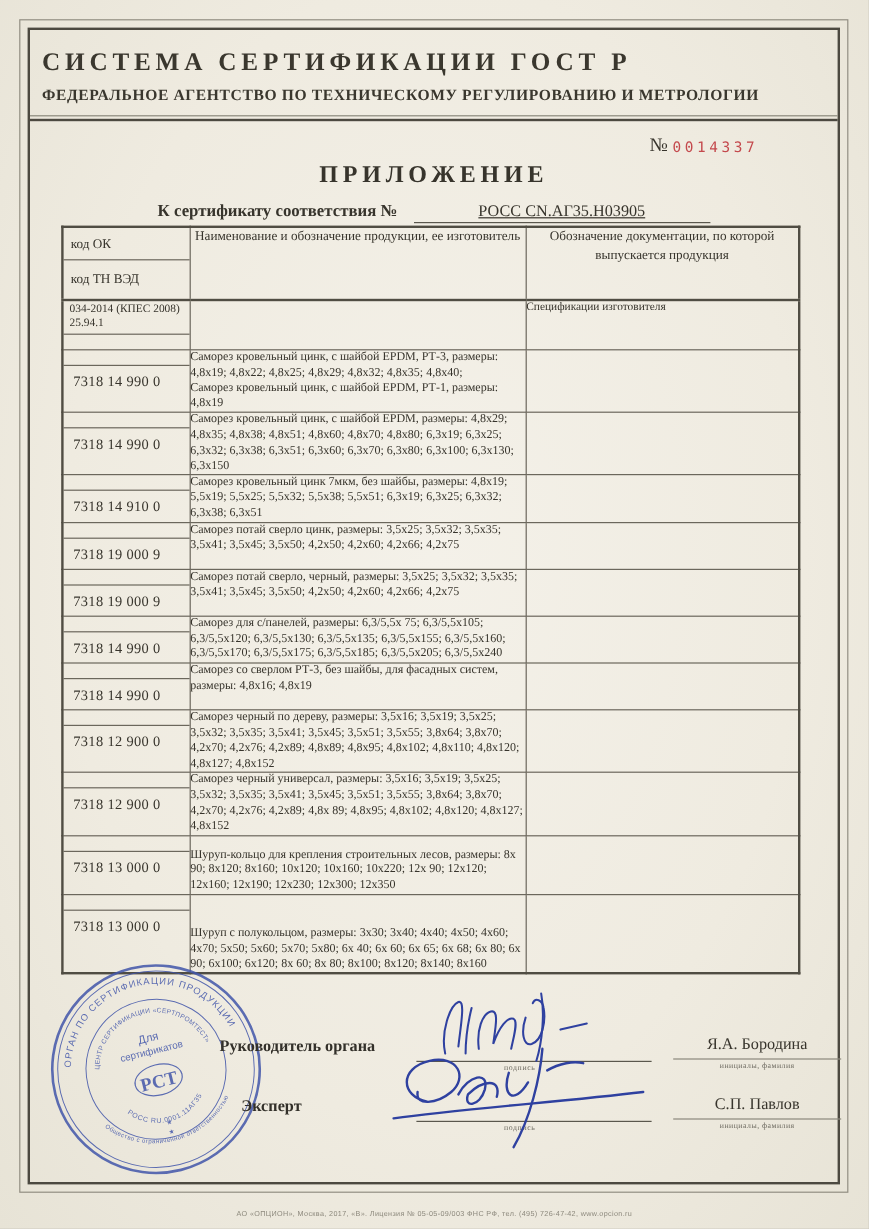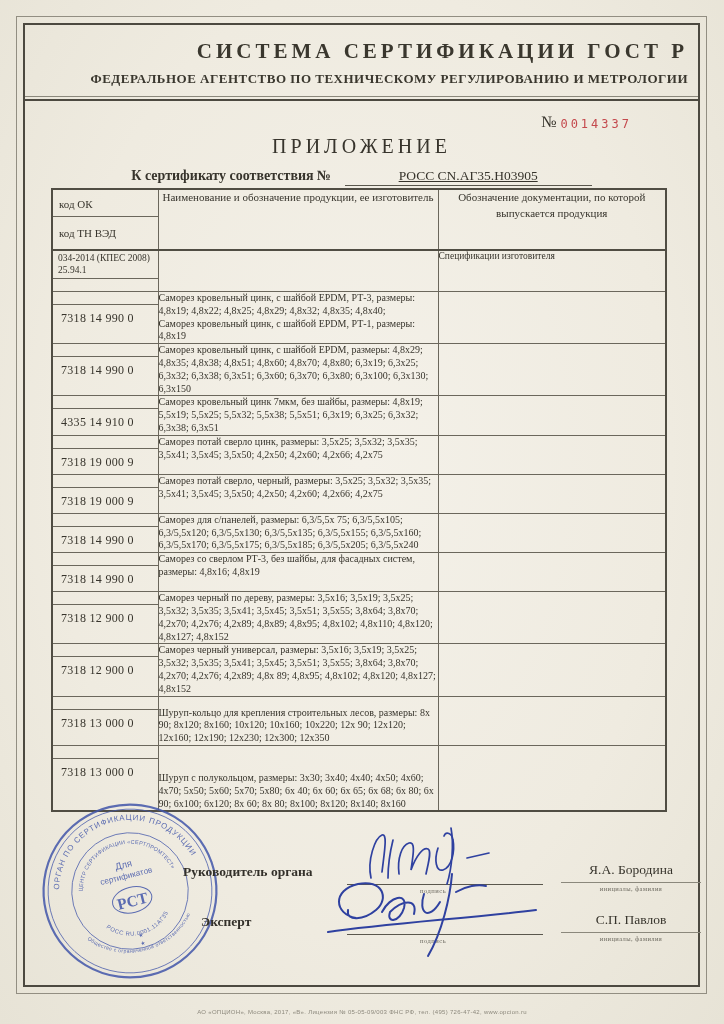--- a/index.html
+++ b/index.html
@@ -7,32 +7,32 @@
     position:relative;width:724px;height:1024px;margin:0 auto;
     background:radial-gradient(ellipse at 50% 45%, #f4f1e9 0%, #efebe0 60%, #e7e3d6 100%);
     font-family:"Liberation Serif","DejaVu Serif",serif;
     color:#37342c;overflow:hidden;
   }
   .outer-frame{position:absolute;left:16px;top:16px;right:17px;bottom:30px;border:1px solid #928e82;}
   .inner-frame{position:absolute;left:23px;top:23px;right:24px;bottom:37px;border:2px solid #4c4940;}
   .content{position:absolute;left:25px;top:25px;right:26px;bottom:39px;}
 
   
-  .hdr{padding:14px 10px 9px 10px;text-align:right;}
+  .hdr{padding:14px 10px 9px 10px;text-align:left;}
   .hdr-line1{font-size:21px;font-weight:bold;letter-spacing:4px;color:#3a372e;}
   .hdr-line2{font-size:13px;font-weight:bold;letter-spacing:.5px;margin-top:7px;color:#3a372e;}
   .hdr-rule{border-top:1px solid #8b887c;border-bottom:2px solid #4c4940;height:2px;}
 
   
   .doc-no{ text-align:right;padding:12px 66px 0 0;font-size:16px;}
   .doc-no .num{
     font-family:"DejaVu Sans Mono",monospace;font-size:12px;color:#c4494d;
     letter-spacing:3px;font-weight:normal;vertical-align:-1px;
   }
-  .title{text-align:center;font-size:20px;font-weight:normal;letter-spacing:4px;margin-top:4px;}
+  .title{text-align:center;font-size:20px;font-weight:bold;letter-spacing:4px;margin-top:4px;}
   .cert-line{text-align:center;margin-top:10px;font-size:14px;}
   .cert-line .lbl{font-weight:bold;}
   .cert-line .cert-no{
     display:inline-block;min-width:235px;border-bottom:1px solid #5a574d;
     font-size:13.5px;text-align:center;margin-left:10px;padding:0 6px 1px 6px;text-decoration:underline;
   }
   .subtitle{
     text-align:center;font-size:13.5px;font-weight:bold;line-height:1.45;
     width:540px;margin:14px auto 10px auto;
   }
@@ -150,21 +150,21 @@
           <div class="sub-ok"></div>
           <div class="sub-code">7318 14 990 0</div>
         </td>
         <td class="name-cell">Саморез кровельный цинк, с шайбой EPDM, размеры: 4,8х29; 4,8х35; 4,8х38; 4,8х51; 4,8х60; 4,8х70; 4,8х80; 6,3х19; 6,3х25; 6,3х32; 6,3х38; 6,3х51; 6,3х60; 6,3х70; 6,3х80; 6,3х100; 6,3х130; 6,3х150</td>
         <td class="doc-cell"></td>
       </tr>
 
       <tr>
         <td class="code-cell">
           <div class="sub-ok"></div>
-          <div class="sub-code">4335 14 910 0</div>
+          <div class="sub-code">7318 14 910 0</div>
         </td>
         <td class="name-cell">Саморез кровельный цинк 7мкм, без шайбы, размеры: 4,8х19; 5,5х19; 5,5х25; 5,5х32; 5,5х38; 5,5х51; 6,3х19; 6,3х25; 6,3х32; 6,3х38; 6,3х51</td>
         <td class="doc-cell"></td>
       </tr>
 
       <tr>
         <td class="code-cell">
           <div class="sub-ok"></div>
           <div class="sub-code">7318 19 000 9</div>
         </td>

